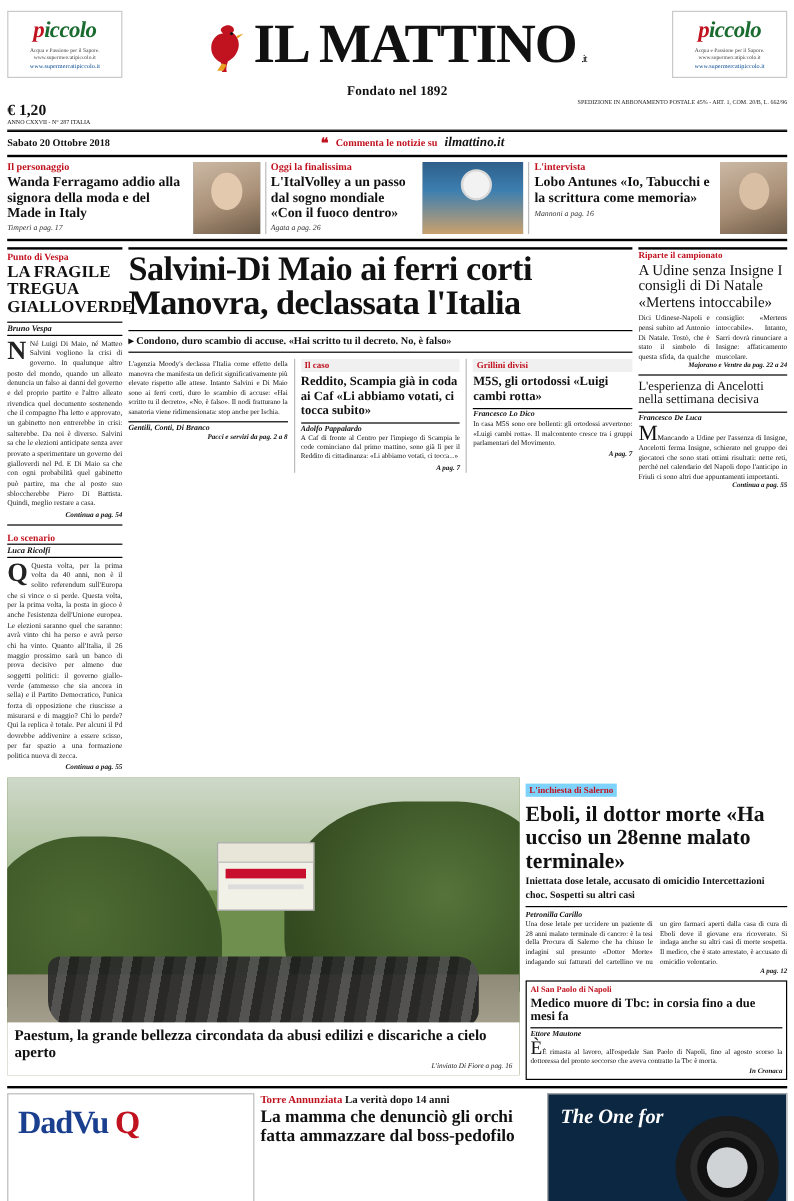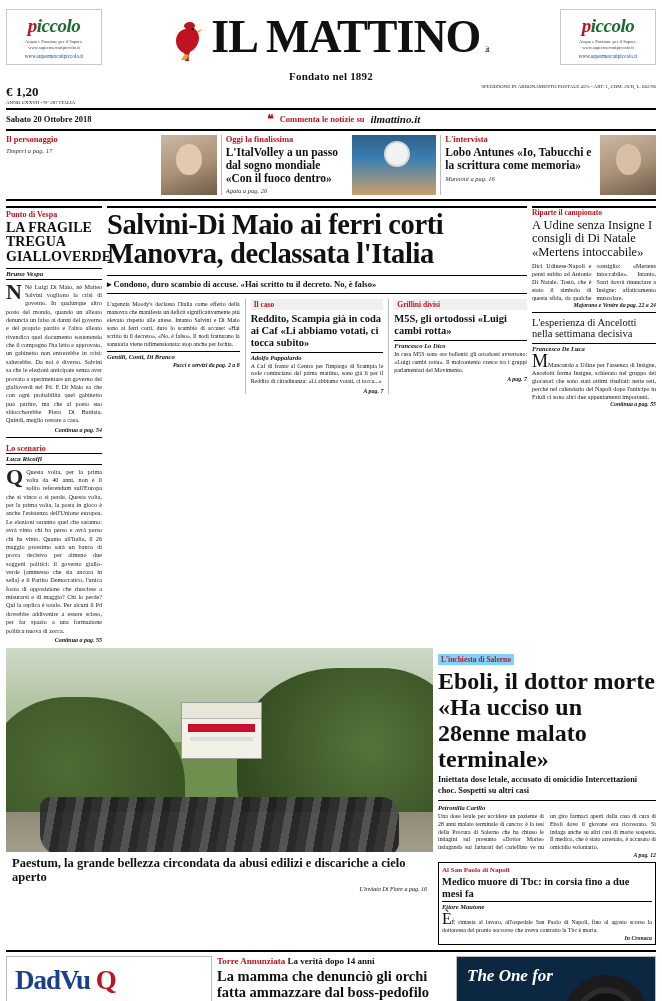--- a/index.html
+++ b/index.html
@@ -102,21 +102,21 @@
   .photo-main .sign { position:absolute; left:41%; top:22%; width:19%; height:23%; background:#f2f1e8; border:1px solid #999; }
   .photo-main .sign .s1 { height:28%; background:#e8e6d8; border-bottom:1px solid #bbb; }
   .photo-main .sign .s2 { height:16%; background:#c8102e; margin:6% 8%; }
   .photo-main .sign .s3 { height:8%; background:#ddd; margin:4% 10%; }
   .cap-box { position:absolute; left:0; right:0; bottom:0; background:#fff; padding:4px 6px; }
   .cap-head { font-size:12.5px; font-weight:bold; line-height:1.12; }
   .cap-foot { font-size:6px; font-style:italic; text-align:right; margin-top:2px; }
 
   .feature-right { width:218px; }
   .fr-kicker { font-size:7.5px; font-weight:bold; color:#c1121f; background:#7dd3fc; padding:1px 3px; display:inline-block; }
-  .fr-head { font-size:24px; font-weight:bold; line-height:1.08; margin:3px 0; }
+  .fr-head { font-size:18px; font-weight:bold; line-height:1.08; margin:3px 0; }
   .fr-sub { font-size:8.3px; font-weight:bold; line-height:1.3; border-bottom:1px solid #000; padding-bottom:3px; }
   .fr-by { font-size:6.5px; font-style:italic; font-weight:bold; margin:3px 0 2px; }
   .fr-body { font-size:5.9px; line-height:1.32; text-align:justify; column-count:2; column-gap:6px; }
   .box-sanp { border:1px solid #000; padding:3px; margin-top:4px; }
   .box-sanp .k { font-size:7px; font-weight:bold; color:#c1121f; }
   .box-sanp .h { font-size:10.5px; font-weight:bold; line-height:1.12; margin:2px 0; }
   .box-sanp .b { font-size:5.9px; line-height:1.32; text-align:justify; }
 
   
   .bottom { display:flex; gap:5px; margin-top:5px; border-top:2px solid #000; padding-top:4px; }
@@ -185,20 +185,21 @@
       <span class="txt">Commenta le notizie su</span>
       <span class="site">ilmattino.it</span>
     </span>
     <span style="width:60px"></span>
   </div>
 
   <div class="teasers">
     <div class="teaser">
       <div class="txt">
         <div class="kicker">Il personaggio</div>
+        <div class="head">Wanda Ferragamo addio alla signora della moda e del Made in Italy</div>
         <div class="foot">Timperi a pag. 17</div>
       </div>
       <div class="ph portrait">
           <div class="face"></div>
         </div>
     </div>
 
     <div class="teaser">
       <div class="txt">
         <div class="kicker">Oggi la finalissima</div>

